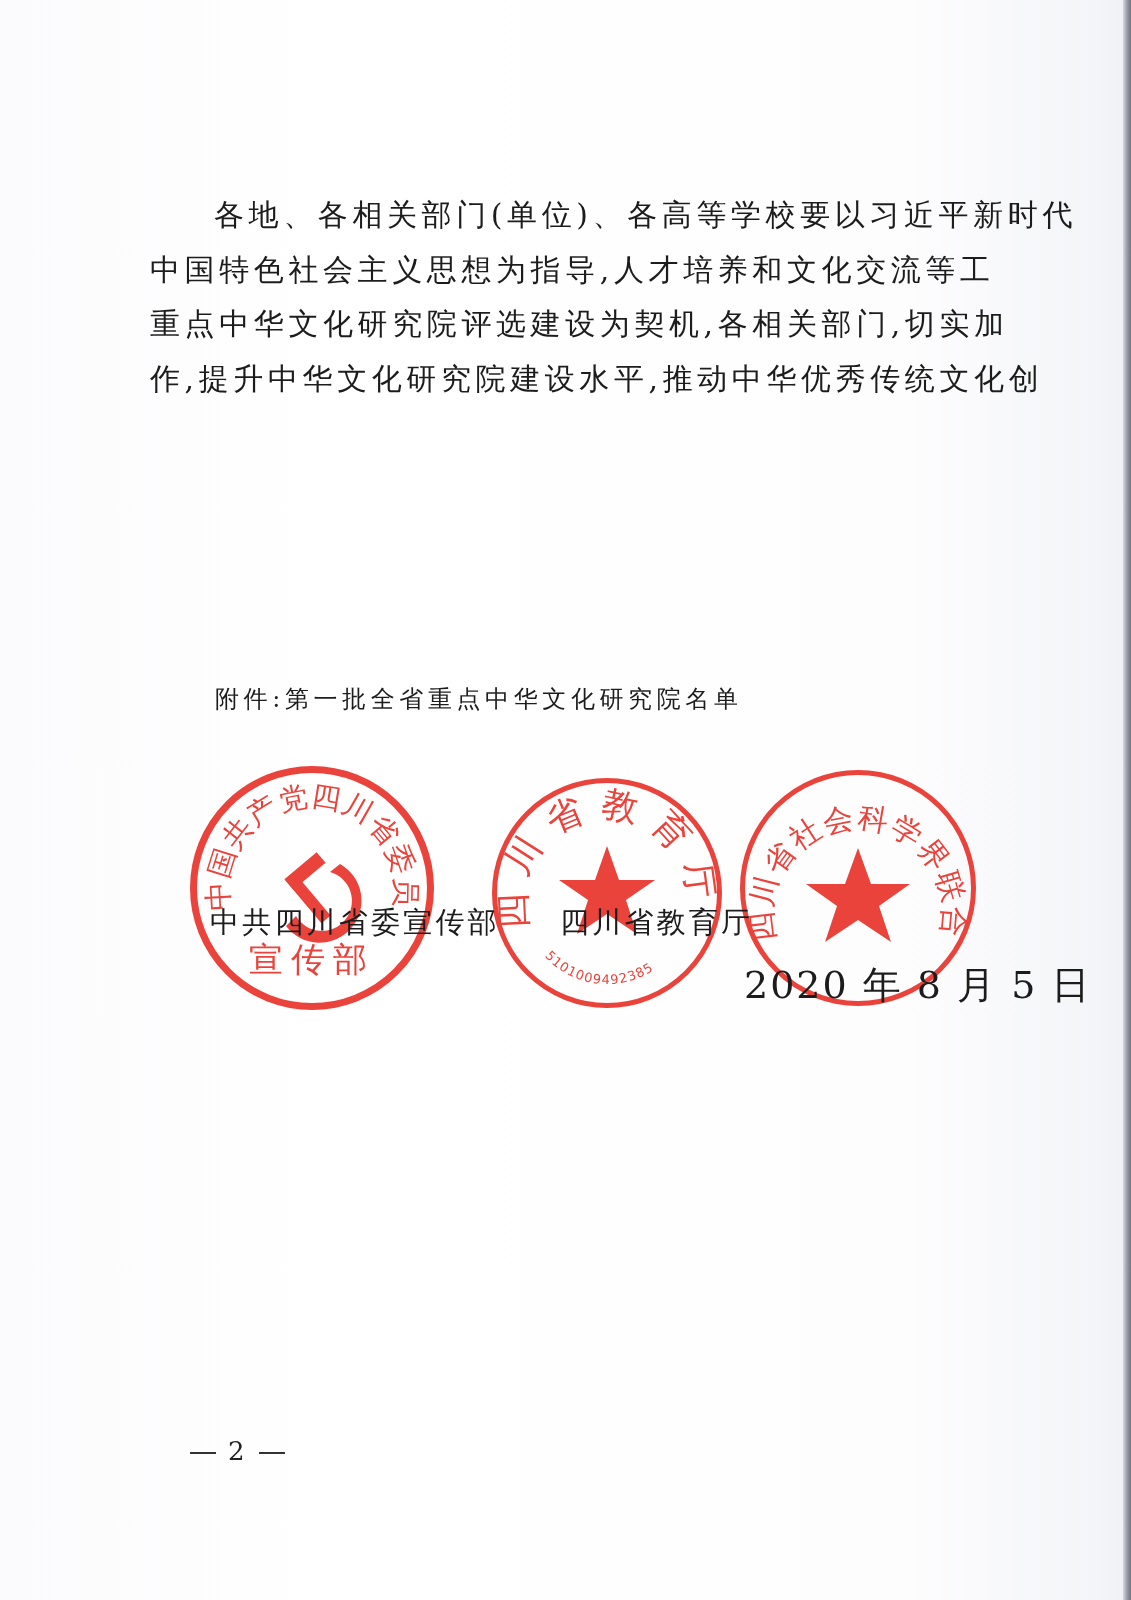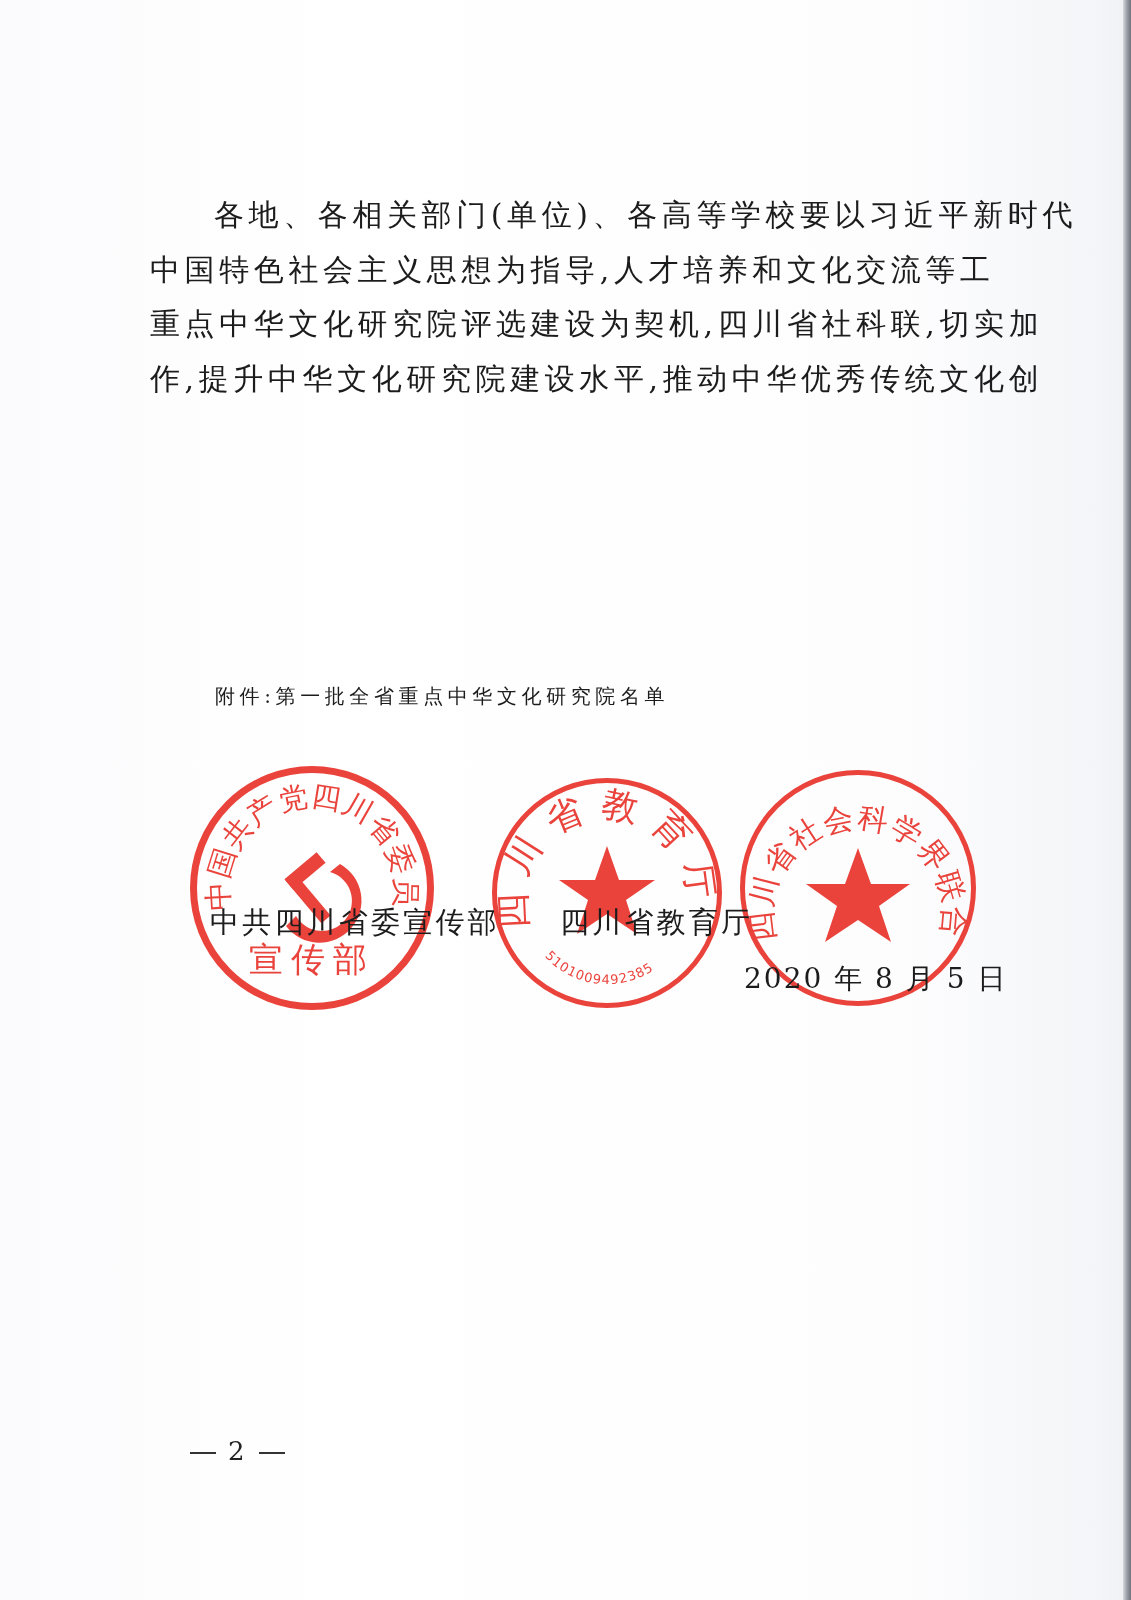--- a/index.html
+++ b/index.html
@@ -45,21 +45,21 @@
       display: block;
       white-space: nowrap;
     }
     .body-text .line.indent {
       padding-left: 64px;
     }
     .attachment {
       position: absolute;
       left: 215px;
       top: 683px;
-      font-size: 20px;
+      font-size: 24px;
       letter-spacing: 4.6px;
       white-space: nowrap;
       color: #1c1c1c;
     }
     .seal {
       position: absolute;
       border-radius: 50%;
       box-sizing: border-box;
       border: 7px solid #e8342c;
       opacity: 0.92;
@@ -89,21 +89,21 @@
       letter-spacing: 3.2px;
       margin-left: 45px;
     }
     .sig-1 { left: 0px; }
     .sig-2 { left: 350px; }
     .sig-3 { left: 603px; }
     .date {
       position: absolute;
       left: 744px;
       top: 960px;
-      font-size: 28px;
+      font-size: 38px;
       letter-spacing: 2px;
       white-space: nowrap;
       color: #1c1c1c;
     }
     .page-number {
       position: absolute;
       left: 178px;
       top: 1436px;
       font-size: 26px;
       white-space: nowrap;
@@ -121,21 +121,21 @@
   </style>
 </head>
 <body>
 
 <div class="page">
   <div class="page-edge"></div>
 
   <div class="body-text">
     <span class="line indent">各地、各相关部门(单位)、各高等学校要以习近平新时代</span>
     <span class="line">中国特色社会主义思想为指导,人才培养和文化交流等工</span>
-    <span class="line">重点中华文化研究院评选建设为契机,四川省社科联,切实加</span>
+    <span class="line">重点中华文化研究院评选建设为契机,各相关部门,切实加</span>
     <span class="line">作,提升中华文化研究院建设水平,推动中华优秀传统文化创</span>
   </div>
 
   <div class="attachment">附件:第一批全省重点中华文化研究院名单</div>
 
   <div class="seal seal-1">
     <svg width="244" height="244" viewBox="0 0 244 244">
       <defs>
         <path id="arc1" d="M 42 150 A 84 84 0 1 1 202 150"></path>
       </defs>

